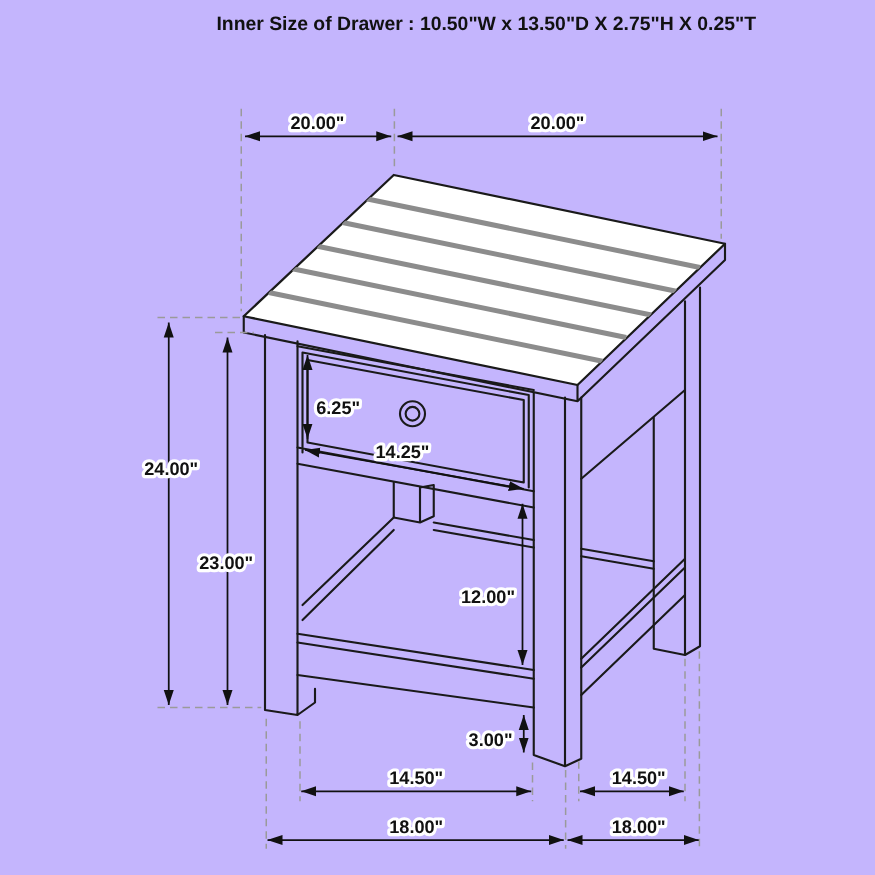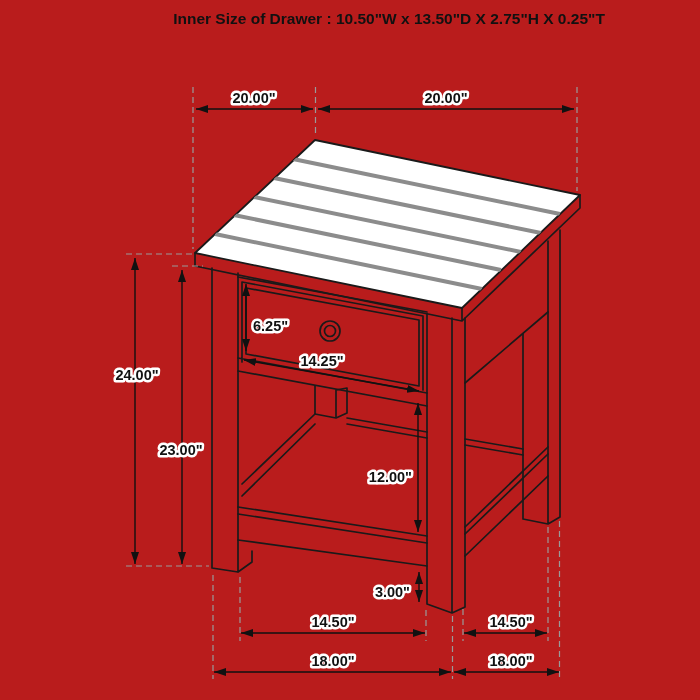--- a/index.html
+++ b/index.html
@@ -1,16 +1,16 @@
 <!DOCTYPE html>
 <html><head>
 <meta charset="utf-8">
 <style>
   html,body{margin:0;padding:0;background:#fff;}
-  .stage{position:relative;width:700px;height:700px;background:#b91c1c;overflow:hidden;
+  .stage{position:relative;width:700px;height:700px;background:#c4b5fd;overflow:hidden;
          font-family:"Liberation Sans",sans-serif;}
   svg{display:block;}
   .outline{fill:none;stroke:#1a1a1a;stroke-width:1.7;stroke-linecap:round;stroke-linejoin:round;}
   .outline-fill{fill:#ffffff;stroke:#1a1a1a;stroke-width:1.8;stroke-linejoin:round;}
   .plank{stroke:#8c8c8c;stroke-width:4;fill:none;}
   .dim{stroke:#111111;stroke-width:1.4;fill:none;}
   .ext{stroke:#9a9a9a;stroke-width:1.2;fill:none;stroke-dasharray:6 4;}
   .dimtext{font-family:"Liberation Sans",sans-serif;font-weight:bold;font-size:14.5px;fill:#111111;
            paint-order:stroke;stroke:#ffffff;stroke-width:5px;stroke-linejoin:round;}
   .titletext{font-family:"Liberation Sans",sans-serif;font-weight:bold;font-size:15.5px;fill:#111111;}

